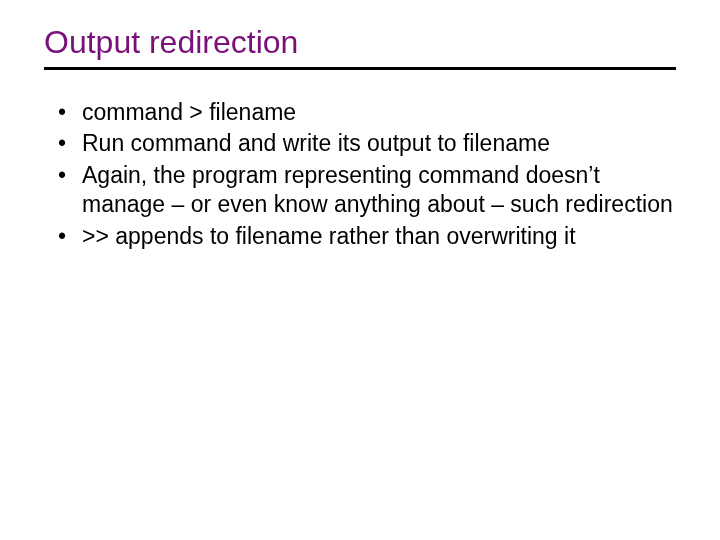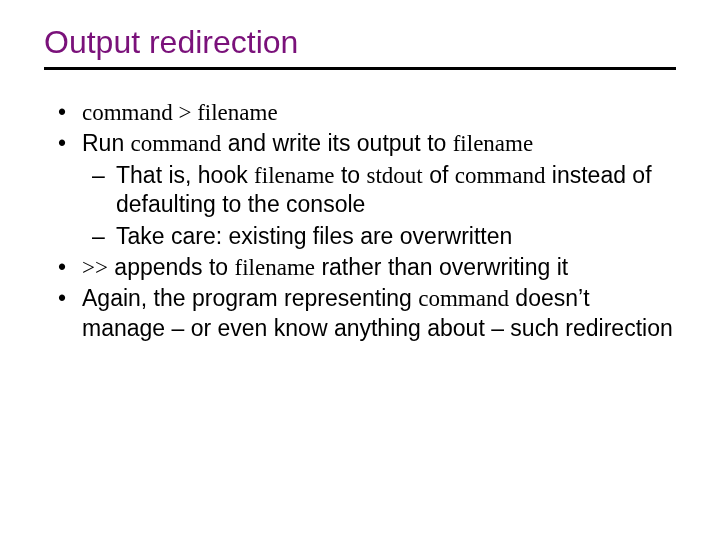--- a/index.html
+++ b/index.html
@@ -60,52 +60,44 @@
     margin: 0 0 2px 0;
   }
   ul.sub > li::before {
     content: "–";
     position: absolute;
     left: -24px;
     top: 0;
     font-size: 23px;
   }
   .mono {
-    font-family: Liberation Serif, serif;
+    font-family: Liberation Sans, sans-serif;
   }
 </style>
 </head>
 <body>
 
 <div class="slide">
 
   <h1 class="title">Output redirection</h1>
   <hr class="rule">
 
   <ul class="top">
 
 
     <li>
       <span class="mono">command &gt; filename</span>
     </li>
 
     <li>
       <span>Run </span><span class="mono">command</span><span> and write its output to </span><span class="mono">filename</span>
-      <ul class="sub">
-        <li>
-          <span>That is, hook </span><span class="mono">filename</span><span> to </span><span class="mono">stdout</span><span> of </span><span class="mono">command</span><span> instead of defaulting to the console</span>
-        </li>
-        <li>
-          <span>Take care: existing files are overwritten</span>
-        </li>
-      </ul>
+    </li>
+
+    <li>
+      <span>Again, the program representing </span><span class="mono">command</span><span> doesn’t manage – or even know anything about – such redirection</span>
     </li>
 
     <li>
       <span class="mono"> &gt;&gt;</span><span> appends to </span><span class="mono">filename</span><span> rather than overwriting it</span>
     </li>
 
-    <li>
-      <span>Again, the program representing </span><span class="mono">command</span><span> doesn’t manage – or even know anything about – such redirection</span>
-    </li>
-
   </ul>
 </div>
 
 </body></html>

